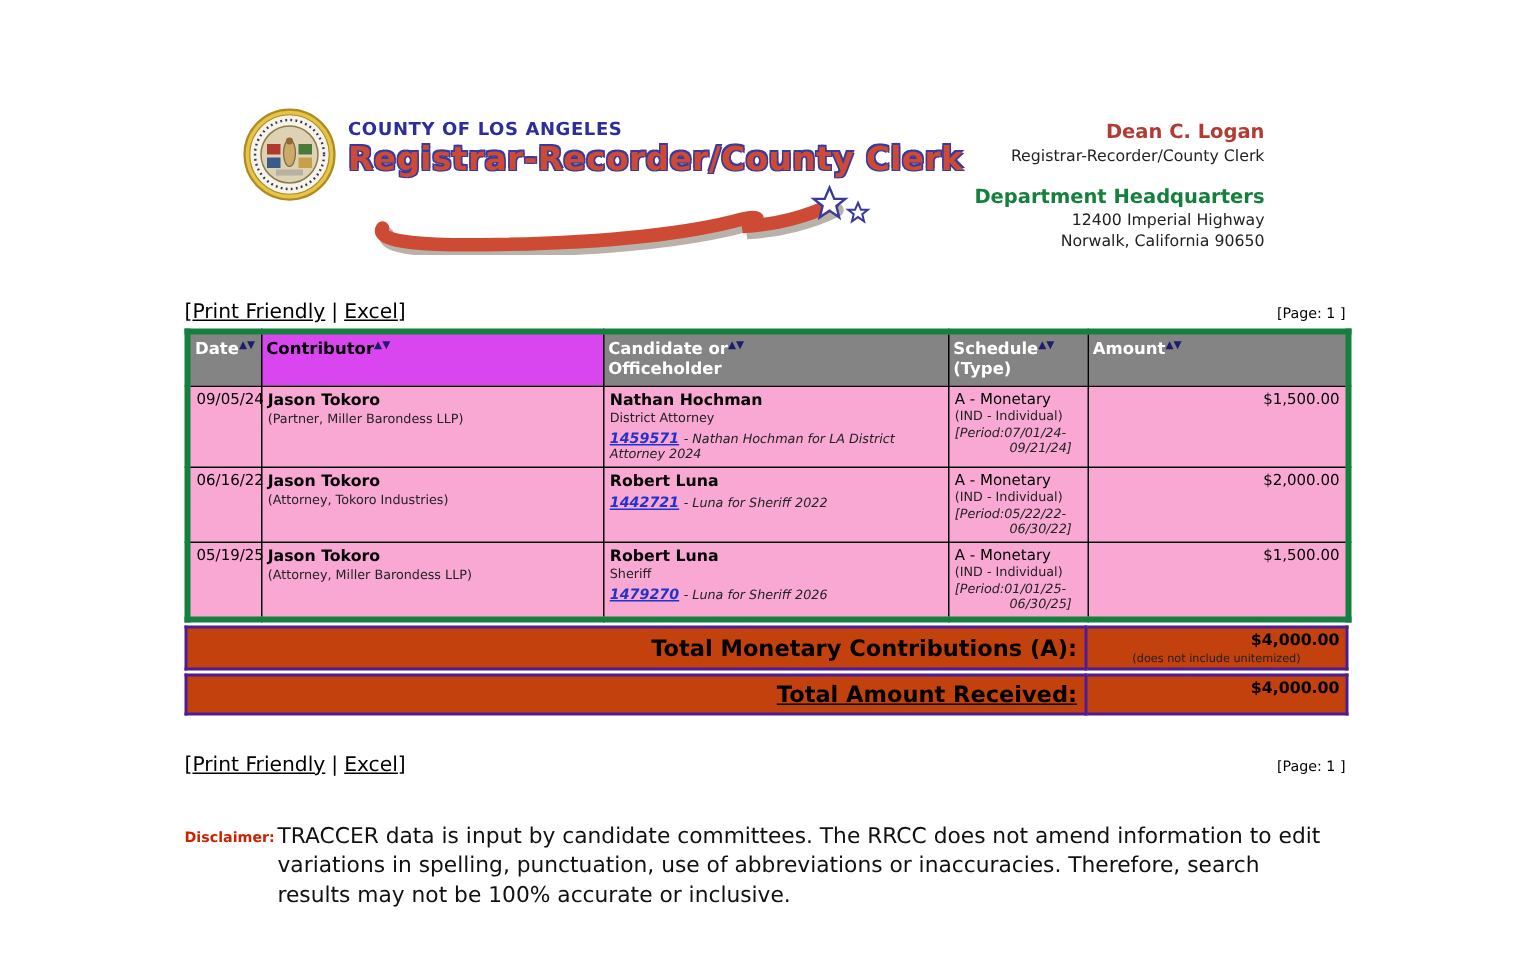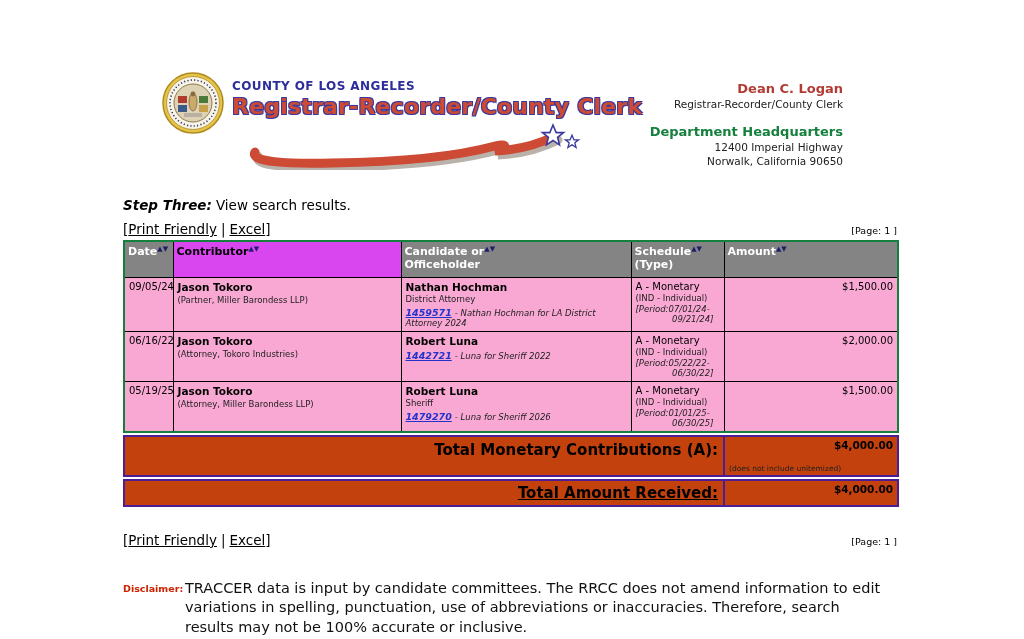--- a/index.html
+++ b/index.html
@@ -30,21 +30,21 @@
   .stepline { font-size: 13.5px; margin-top: 5px; color: #000; }
   .step-label { font-weight: bold; font-style: italic; }
   .step-text { margin-left: 4px; }
 
   .toolbar { position: relative; margin-top: 8px; font-size: 13.5px; color: #000; }
   .toolbar .plink { color: #000; text-decoration: underline; cursor: pointer; }
   .toolbar .tsep { margin: 0 4px; }
   .page-indicator { position: absolute; right: 0; top: 4px; font-size: 9.5px; color: #000; }
 
   
-  table.results { margin-top: 3px; width: 774px; border-collapse: collapse; table-layout: fixed; border: 2px solid #15803d; }
+  table.results { margin-top: 3px; width: 774px; border-collapse: collapse; table-layout: fixed; border: 4px solid #15803d; }
   table.results th, table.results td { border: 1px solid #000; vertical-align: top; }
   table.results th {
     background: #848484; color: #fff; font-size: 11px; font-weight: bold;
     text-align: left; padding: 3px 3px; height: 36px;
   }
   table.results th.hl { background: #d946ef; color: #000; }
   .sort { white-space: nowrap; cursor: pointer; }
   .sort span { font-size: 7px; color: #1d1d6b; position: relative; top: -4px; }
   th.hl .sort span { color: #1d1d6b; }
 
@@ -61,21 +61,21 @@
   .period { font-size: 8.5px; color: #222; font-style: italic; margin-top: 1px; }
   .period .l2 { text-align: right; padding-right: 6px; }
   .cell-amount { text-align: right; font-size: 10px; padding-right: 5px; }
 
   
   table.total { margin-top: 2px; width: 774px; border-collapse: collapse; table-layout: fixed; }
   table.total td { border: 2px solid #4c1d95; background: #c2410c; vertical-align: top; }
   td.total-label { text-align: right; font-weight: bold; font-size: 15px; padding: 4px 5px; color: #000; }
   td.total-amount { padding: 2px 4px; }
   .tamt { font-weight: bold; font-size: 10.5px; text-align: right; color: #000; }
-  .tnote { font-size: 7.5px; text-align: left; color: #222; margin-top: 13px; }
+  .tnote { font-size: 7.5px; text-align: center; color: #222; margin-top: 1px; }
   table.total.second td.total-label { padding: 3px 5px; text-decoration: underline; }
   table.total.second td { height: 24px; }
 
   .toolbar.bottom { margin-top: 25px; }
 
   
   .disclaimer { display: flex; margin-top: 31px; }
   .disc-label { color: #cc2200; font-weight: bold; font-size: 9.5px; width: 62px; flex: none; padding-top: 4px; }
   .disc-text { font-size: 14.5px; color: #111; width: 702px; line-height: 1.35; }
 </style>
@@ -122,23 +122,20 @@
     <div class="name">Dean C. Logan</div>
     <div class="title">Registrar-Recorder/County Clerk</div>
     <div class="dept">Department Headquarters</div>
     <div class="addr">12400 Imperial Highway</div>
     <div class="addr">Norwalk, California 90650</div>
   </div>
 
   <div class="content">
 
 
-    <div class="stepline">
-      <span class="step-label">Step Three:</span><span class="step-text">View search results.</span>
-    </div>
 
     <div class="toolbar">
       <span>[</span><span class="plink">Print Friendly</span><span class="tsep">|</span><span class="plink">Excel</span><span>]</span>
       <span class="page-indicator">[Page: 1 ]</span>
     </div>
 
     <table class="results">
       <colgroup>
           <col style="width:49px">
           <col style="width:228px">

